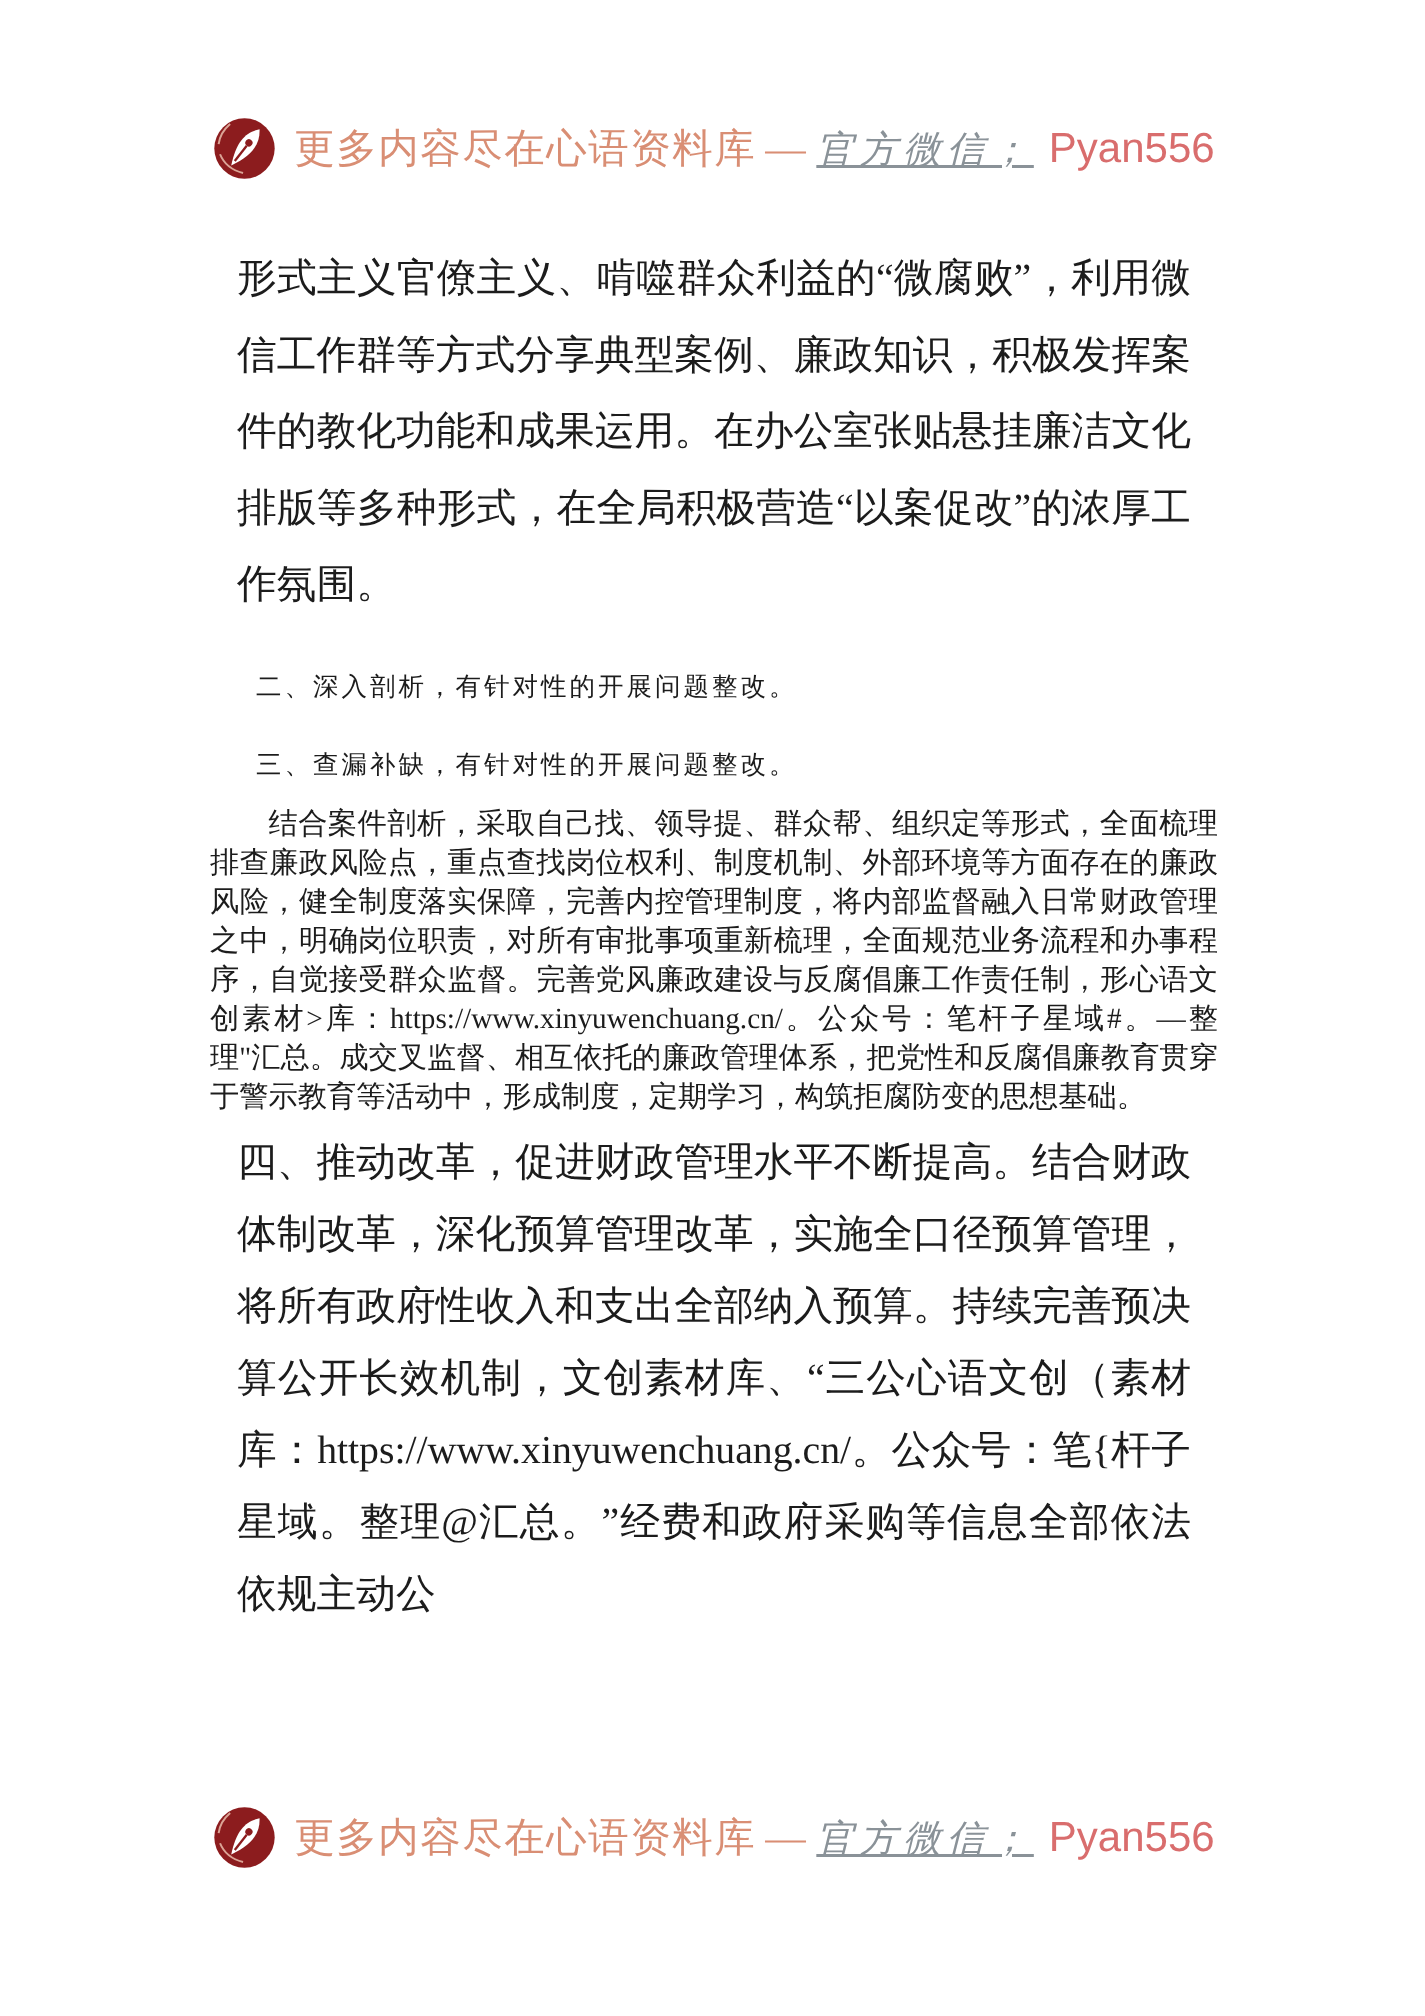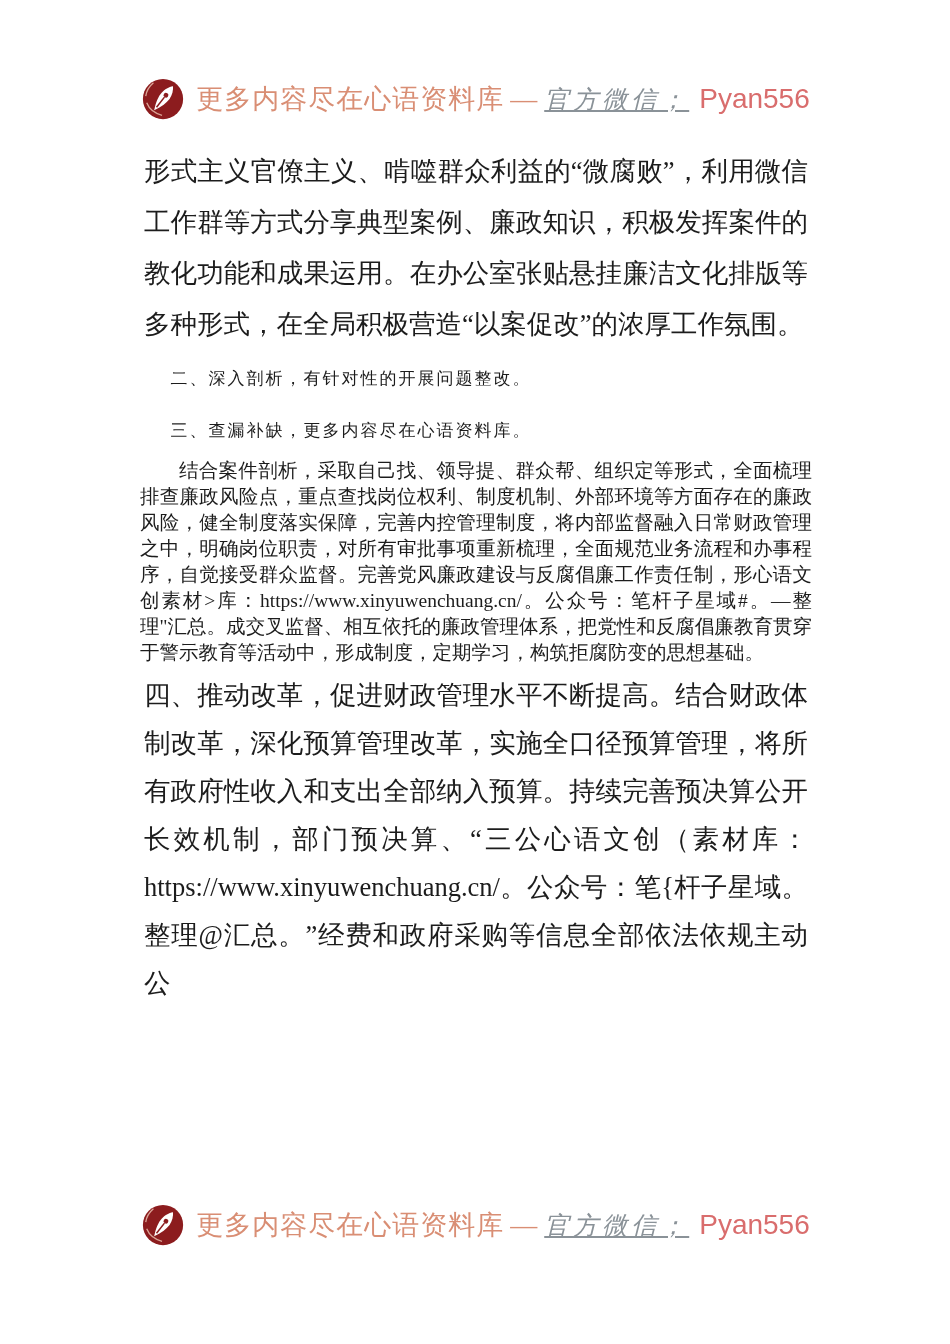--- a/index.html
+++ b/index.html
@@ -44,21 +44,21 @@
     margin-left: 4px;
   }
   
   .doc-body {
     position: absolute;
     top: 142px;
     left: 140px;
     width: 672px;
   }
   .para-large {
-    margin: 4px;
+    margin: 18px;
     font-size: 26.5px;
     line-height: 51px;
     text-align: justify;
     text-justify: inter-ideograph;
     overflow-wrap: break-word;
     color: #1c1c1c;
   }
   .heading {
     margin: 1px 0 2px 0;
     font-size: 17px;
@@ -103,23 +103,23 @@
     </span>
     <span class="brand-text">更多内容尽在心语资料库</span>
     <span class="brand-text">—</span>
     <span class="brand-script">官方微信；</span>
     <span class="brand-id">Pyan556</span>
   </div>
 
   <div class="doc-body">
     <p class="para-large">形式主义官僚主义、啃噬群众利益的“微腐败”，利用微信工作群等方式分享典型案例、廉政知识，积极发挥案件的教化功能和成果运用。在办公室张贴悬挂廉洁文化排版等多种形式，在全局积极营造“以案促改”的浓厚工作氛围。</p>
     <p class="heading">二、深入剖析，有针对性的开展问题整改。</p>
-    <p class="heading">三、查漏补缺，更多内容尽在心语资料库。</p>
+    <p class="heading">三、查漏补缺，有针对性的开展问题整改。</p>
     <p class="para-small">结合案件剖析，采取自己找、领导提、群众帮、组织定等形式，全面梳理排查廉政风险点，重点查找岗位权利、制度机制、外部环境等方面存在的廉政风险，健全制度落实保障，完善内控管理制度，将内部监督融入日常财政管理之中，明确岗位职责，对所有审批事项重新梳理，全面规范业务流程和办事程序，自觉接受群众监督。完善党风廉政建设与反腐倡廉工作责任制，形心语文创素材&gt;库：https://www.xinyuwenchuang.cn/。公众号：笔杆子星域#。—整理"汇总。成交叉监督、相互依托的廉政管理体系，把党性和反腐倡廉教育贯穿于警示教育等活动中，形成制度，定期学习，构筑拒腐防变的思想基础。</p>
-    <p class="para-large para-four">四、推动改革，促进财政管理水平不断提高。结合财政体制改革，深化预算管理改革，实施全口径预算管理，将所有政府性收入和支出全部纳入预算。持续完善预决算公开长效机制，部门预决算、“三公心语文创（素材库：https://www.xinyuwenchuang.cn/。公众号：笔{杆子星域。整理@汇总。”经费和政府采购等信息全部依法依规主动公</p>
+    <p class="para-large para-four">四、推动改革，促进财政管理水平不断提高。结合财政体制改革，深化预算管理改革，实施全口径预算管理，将所有政府性收入和支出全部纳入预算。持续完善预决算公开长效机制，文创素材库、“三公心语文创（素材库：https://www.xinyuwenchuang.cn/。公众号：笔{杆子星域。整理@汇总。”经费和政府采购等信息全部依法依规主动公</p>
   </div>
 
   <div class="brandbar footer">
     <span class="logo">
       <svg viewBox="0 0 48 48" width="46" height="46" aria-hidden="true">
         <circle cx="24" cy="24" r="21" fill="#8c1c1e"></circle>
         <path d="M14 7 Q7 13 6 21" stroke="#e9bcab" stroke-width="1.4" fill="none" opacity="0.85"></path>
         <path d="M7 28 Q11 38 23 41" stroke="#e9bcab" stroke-width="1.4" fill="none" opacity="0.85"></path>
         <g transform="rotate(38 24 24)">
           <path d="M24 7 C30 14 32 23 24 39 C16 23 18 14 24 7 Z" fill="#ffffff"></path>

